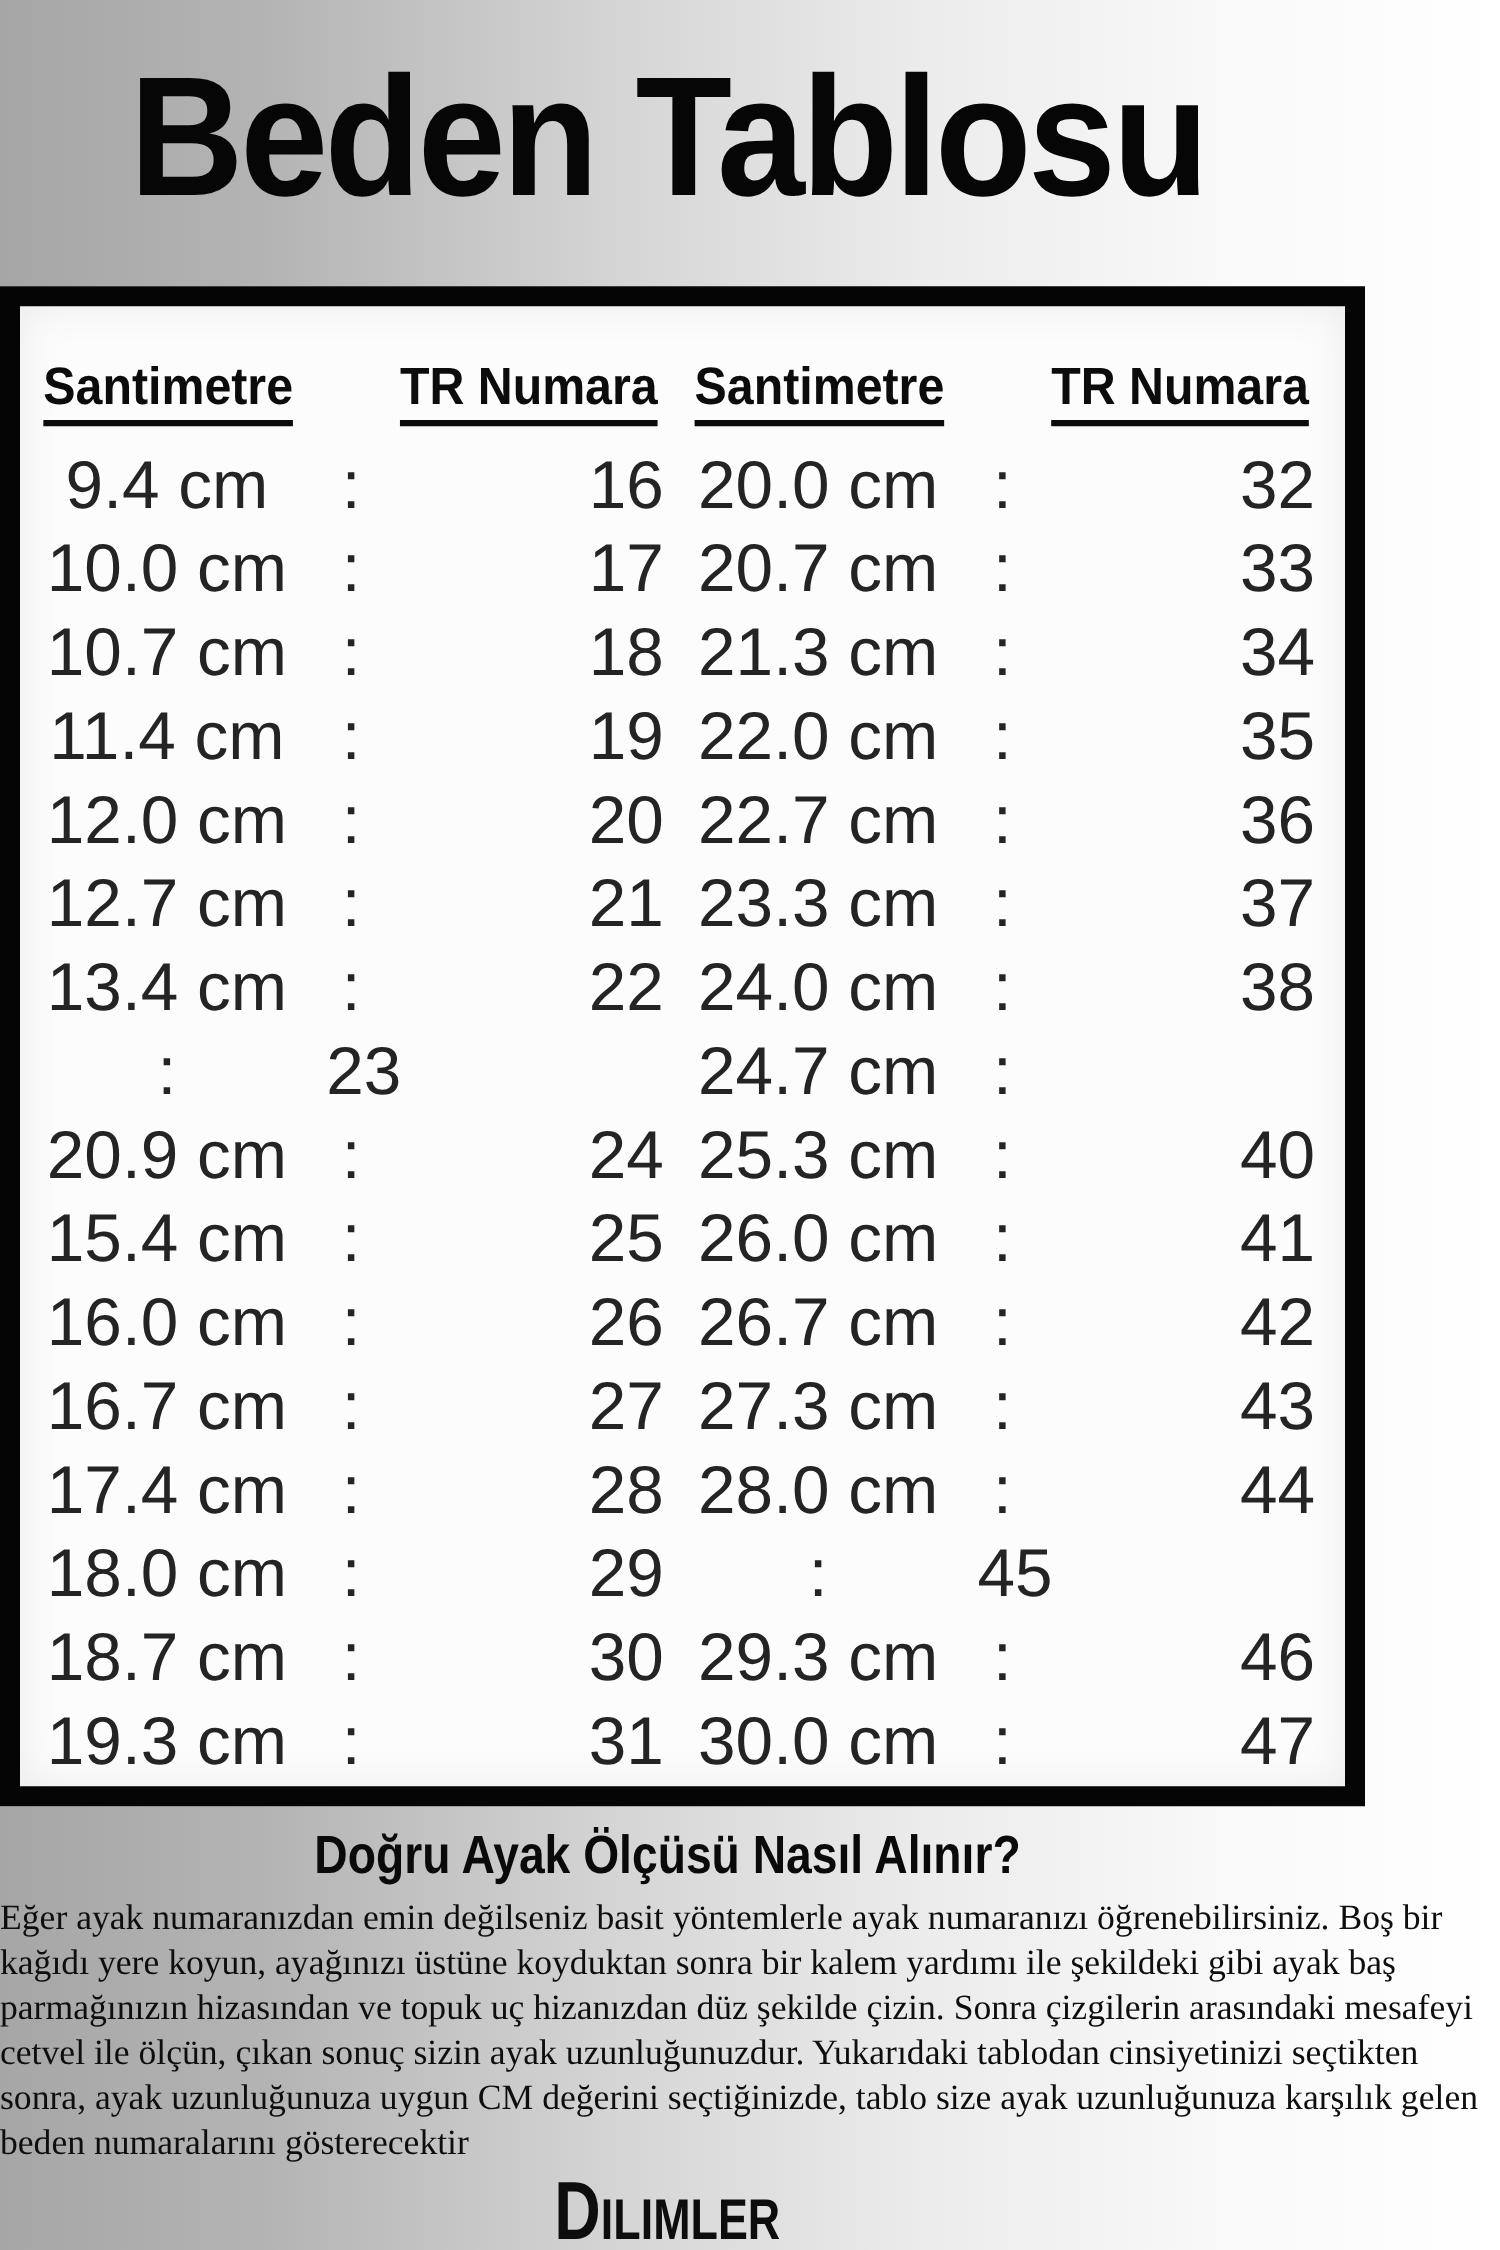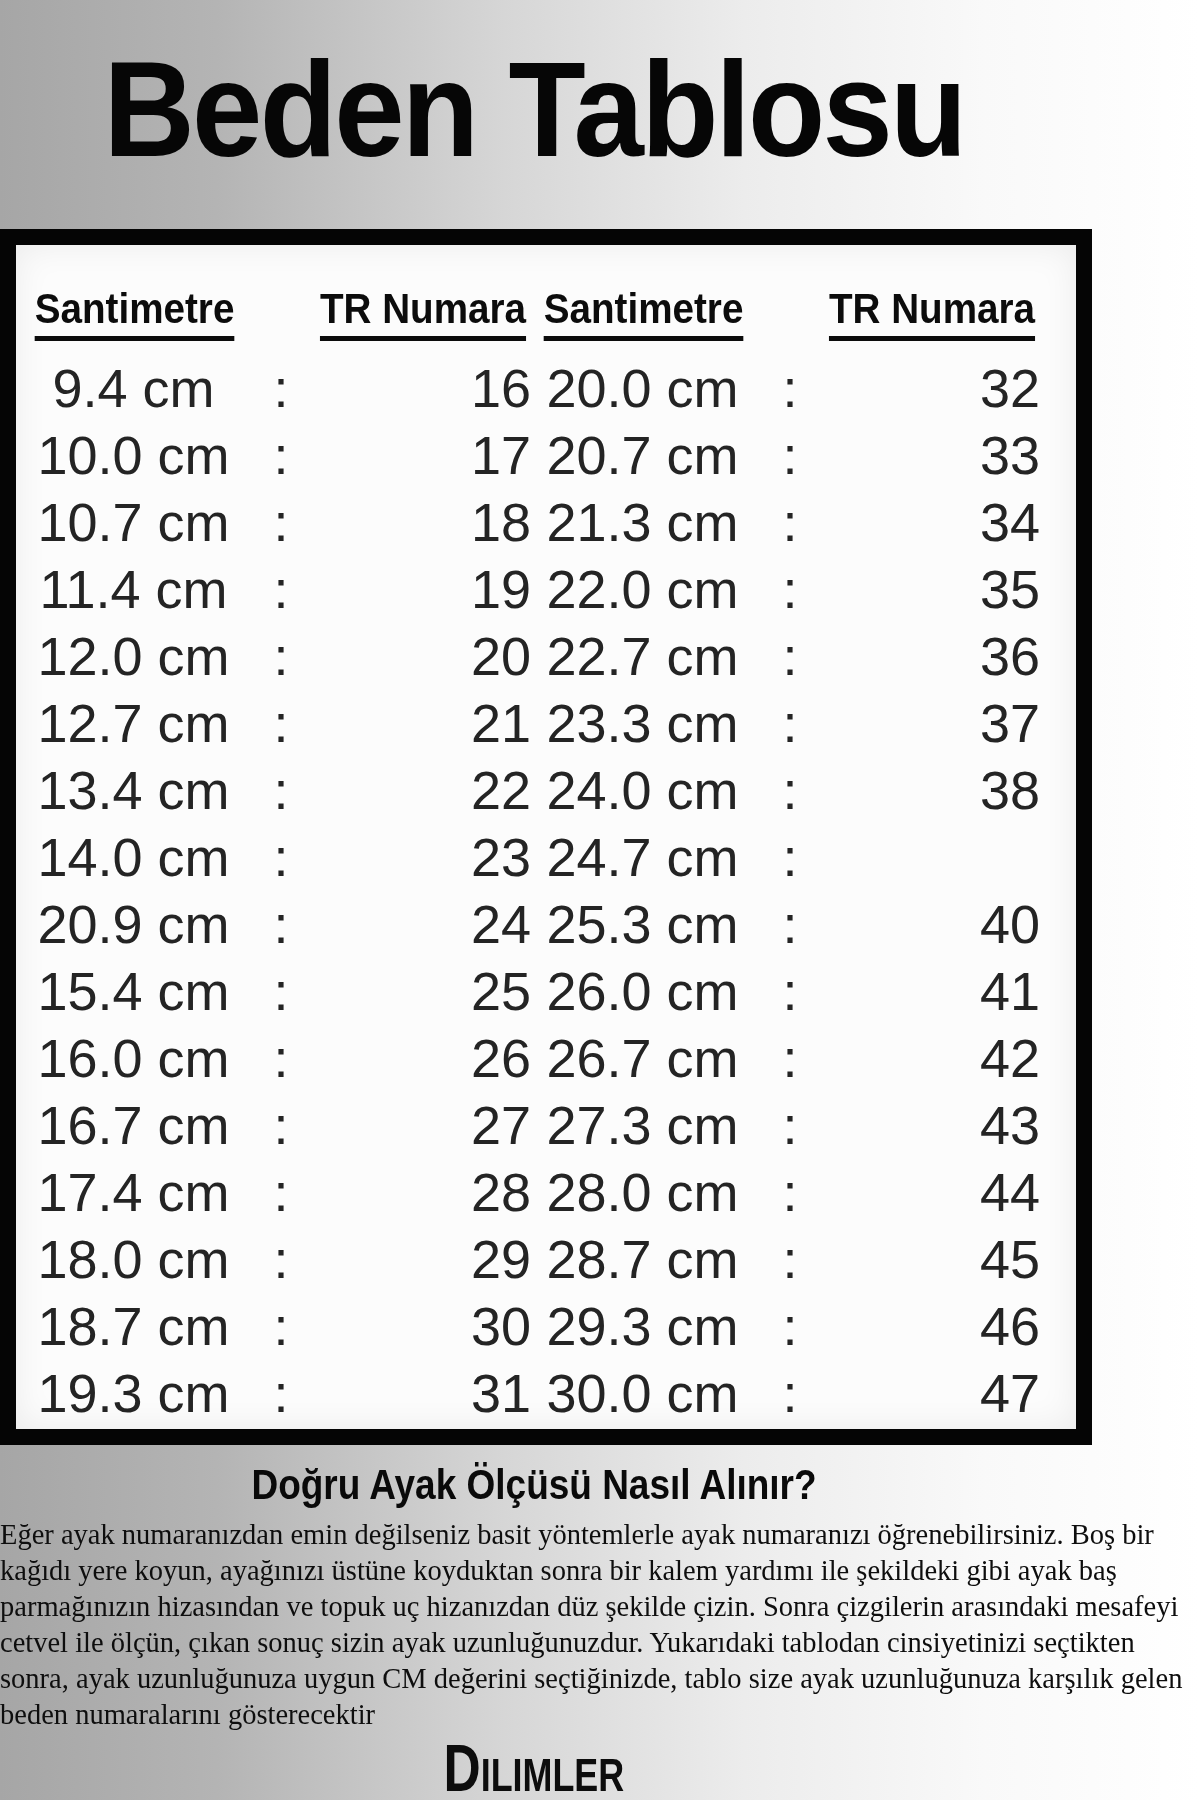--- a/index.html
+++ b/index.html
@@ -22,21 +22,21 @@
 
   .frame {
     box-sizing: border-box;
     width: 1092px; height: 1216px;
     margin: 48px auto 0;
     border: 16px solid #050505;
     background: #fcfcfc;
     box-shadow: inset 0 0 34px rgba(0,0,0,.07);
   }
   .tbl {
-    display: flex; gap: 4px;
+    display: flex; gap: 16px;
     padding: 40px 8px 0 10px;
   }
   .group { width: 505px; flex: 0 0 auto; }
   .ghead { display: grid; grid-template-columns: 215px 290px; }
   .ghead .h2 { padding-left: 70px; }
   .ghead > div { text-align: center; }
   .ghead span {
     display: inline-block;
     font-size: 42px; font-weight: 700; color: #0c0c0c;
     border-bottom: 5px solid #0c0c0c; padding-bottom: 3px;
@@ -136,21 +136,20 @@
     <span class="c-tr">21</span>
   </div>
 
   <div class="row">
     <span class="c-cm">13.4 cm</span>
     <span class="c-sep">:</span>
     <span class="c-tr">22</span>
   </div>
 
   <div class="row">
-    <span class="c-cm">14.0 cm</span>
     <span class="c-sep">:</span>
     <span class="c-tr">23</span>
   </div>
 
   <div class="row">
     <span class="c-cm">20.9 cm</span>
     <span class="c-sep">:</span>
     <span class="c-tr">24</span>
   </div>
 
@@ -279,21 +278,20 @@
     <span class="c-tr">43</span>
   </div>
 
   <div class="row">
     <span class="c-cm">28.0 cm</span>
     <span class="c-sep">:</span>
     <span class="c-tr">44</span>
   </div>
 
   <div class="row">
-    <span class="c-cm">28.7 cm</span>
     <span class="c-sep">:</span>
     <span class="c-tr">45</span>
   </div>
 
   <div class="row">
     <span class="c-cm">29.3 cm</span>
     <span class="c-sep">:</span>
     <span class="c-tr">46</span>
   </div>
 

